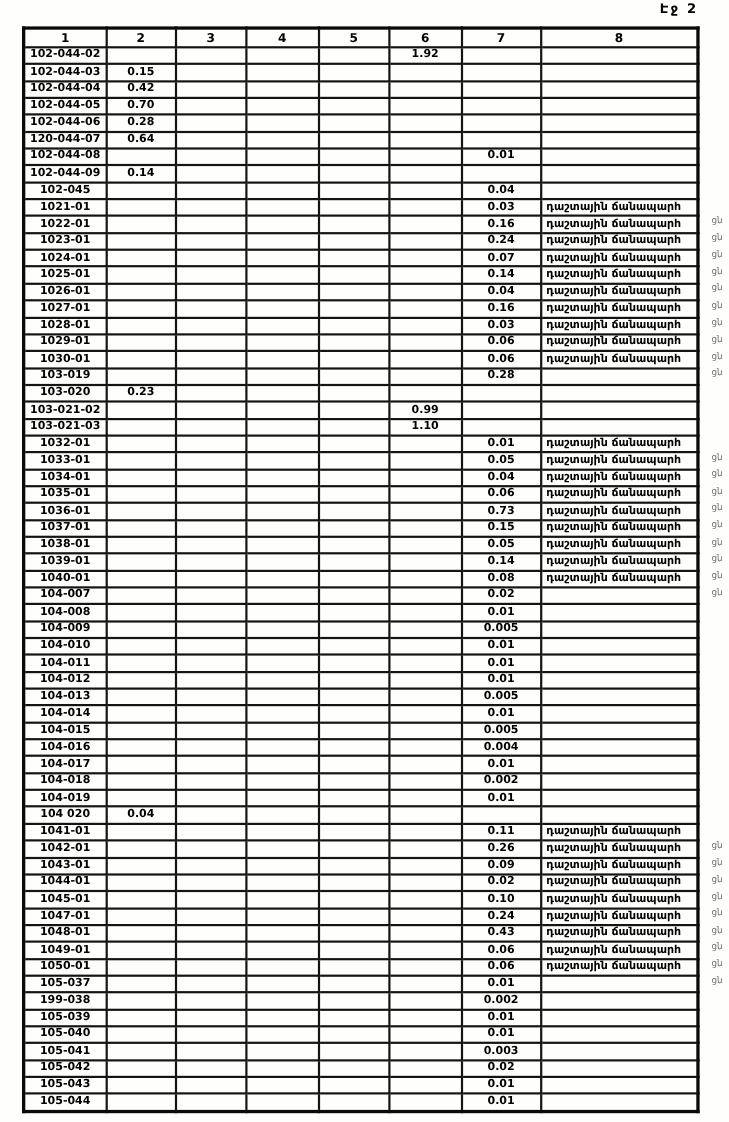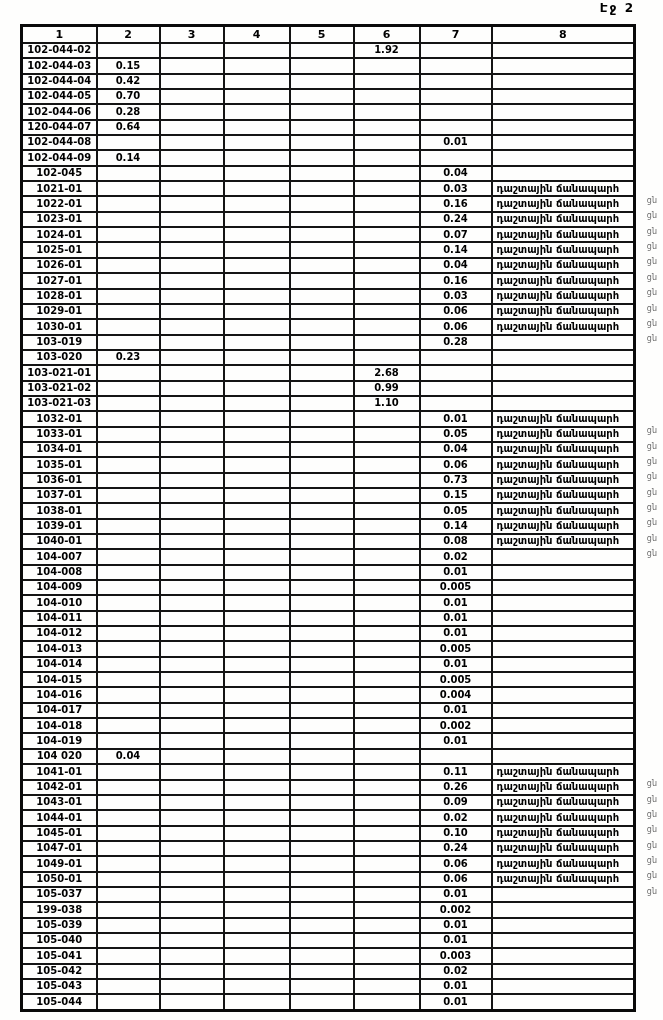--- a/index.html
+++ b/index.html
@@ -273,30 +273,20 @@
           <td class="c1">103-020</td>
           <td class="c2">0.23</td>
           <td class="c3"></td>
           <td class="c4"></td>
           <td class="c5"></td>
           <td class="c6"></td>
           <td class="c7"></td>
           <td class="c8"></td>
         </tr>
         <tr>
-          <td class="c1">103-021-01</td>
-          <td class="c2"></td>
-          <td class="c3"></td>
-          <td class="c4"></td>
-          <td class="c5"></td>
-          <td class="c6">2.68</td>
-          <td class="c7"></td>
-          <td class="c8"></td>
-        </tr>
-        <tr>
           <td class="c1">103-021-02</td>
           <td class="c2"></td>
           <td class="c3"></td>
           <td class="c4"></td>
           <td class="c5"></td>
           <td class="c6">0.99</td>
           <td class="c7"></td>
           <td class="c8"></td>
         </tr>
         <tr>
@@ -590,20 +580,30 @@
           <td class="c8">դաշտային ճանապարհ<span class="margin-mark">ցն</span></td>
         </tr>
         <tr>
           <td class="c1">1047-01</td>
           <td class="c2"></td>
           <td class="c3"></td>
           <td class="c4"></td>
           <td class="c5"></td>
           <td class="c6"></td>
           <td class="c7">0.24</td>
+          <td class="c8">դաշտային ճանապարհ<span class="margin-mark">ցն</span></td>
+        </tr>
+        <tr>
+          <td class="c1">1048-01</td>
+          <td class="c2"></td>
+          <td class="c3"></td>
+          <td class="c4"></td>
+          <td class="c5"></td>
+          <td class="c6"></td>
+          <td class="c7">0.43</td>
           <td class="c8">դաշտային ճանապարհ<span class="margin-mark">ցն</span></td>
         </tr>
         <tr>
           <td class="c1">1049-01</td>
           <td class="c2"></td>
           <td class="c3"></td>
           <td class="c4"></td>
           <td class="c5"></td>
           <td class="c6"></td>
           <td class="c7">0.06</td>

